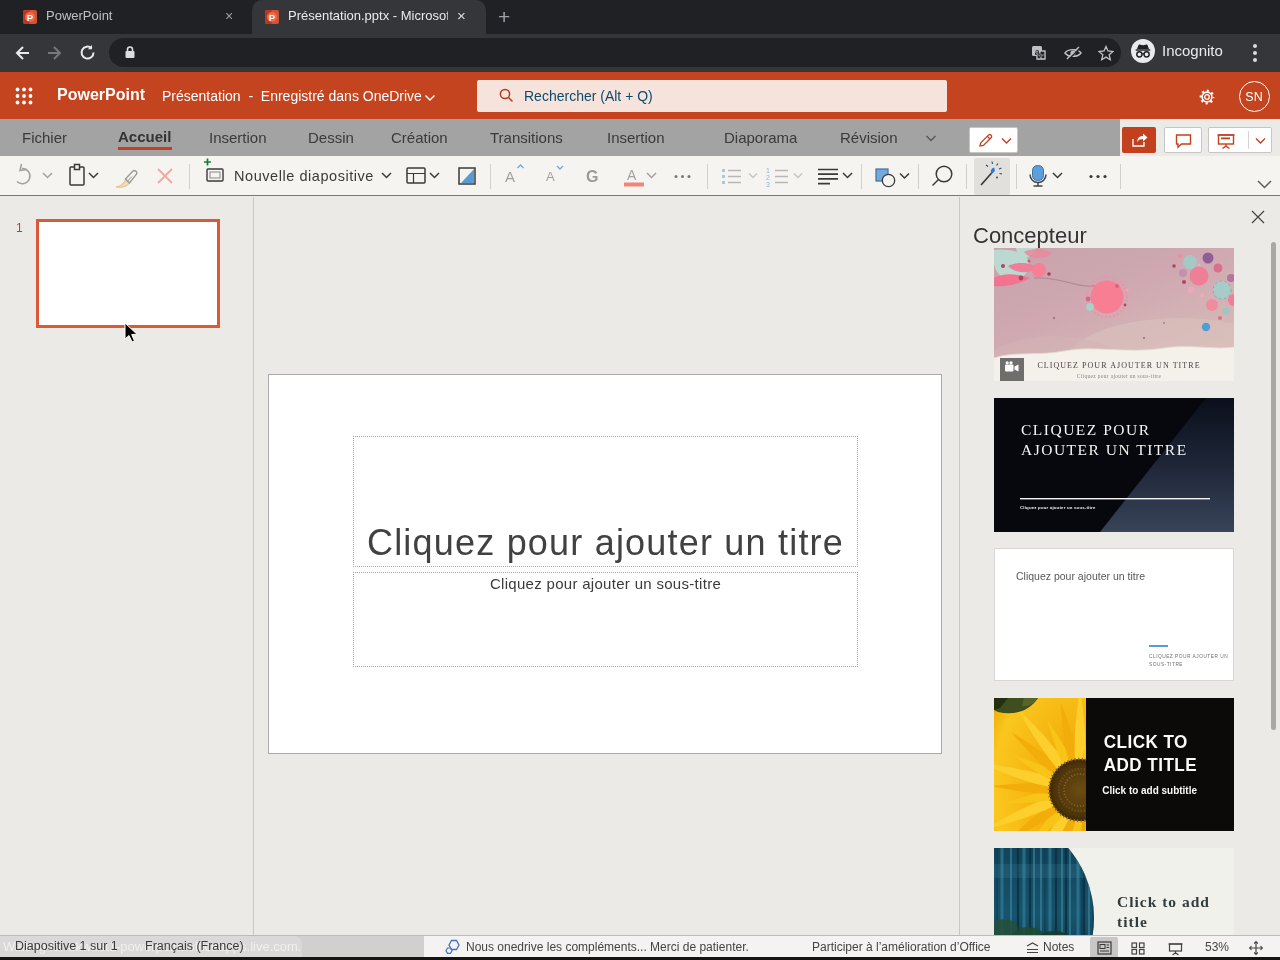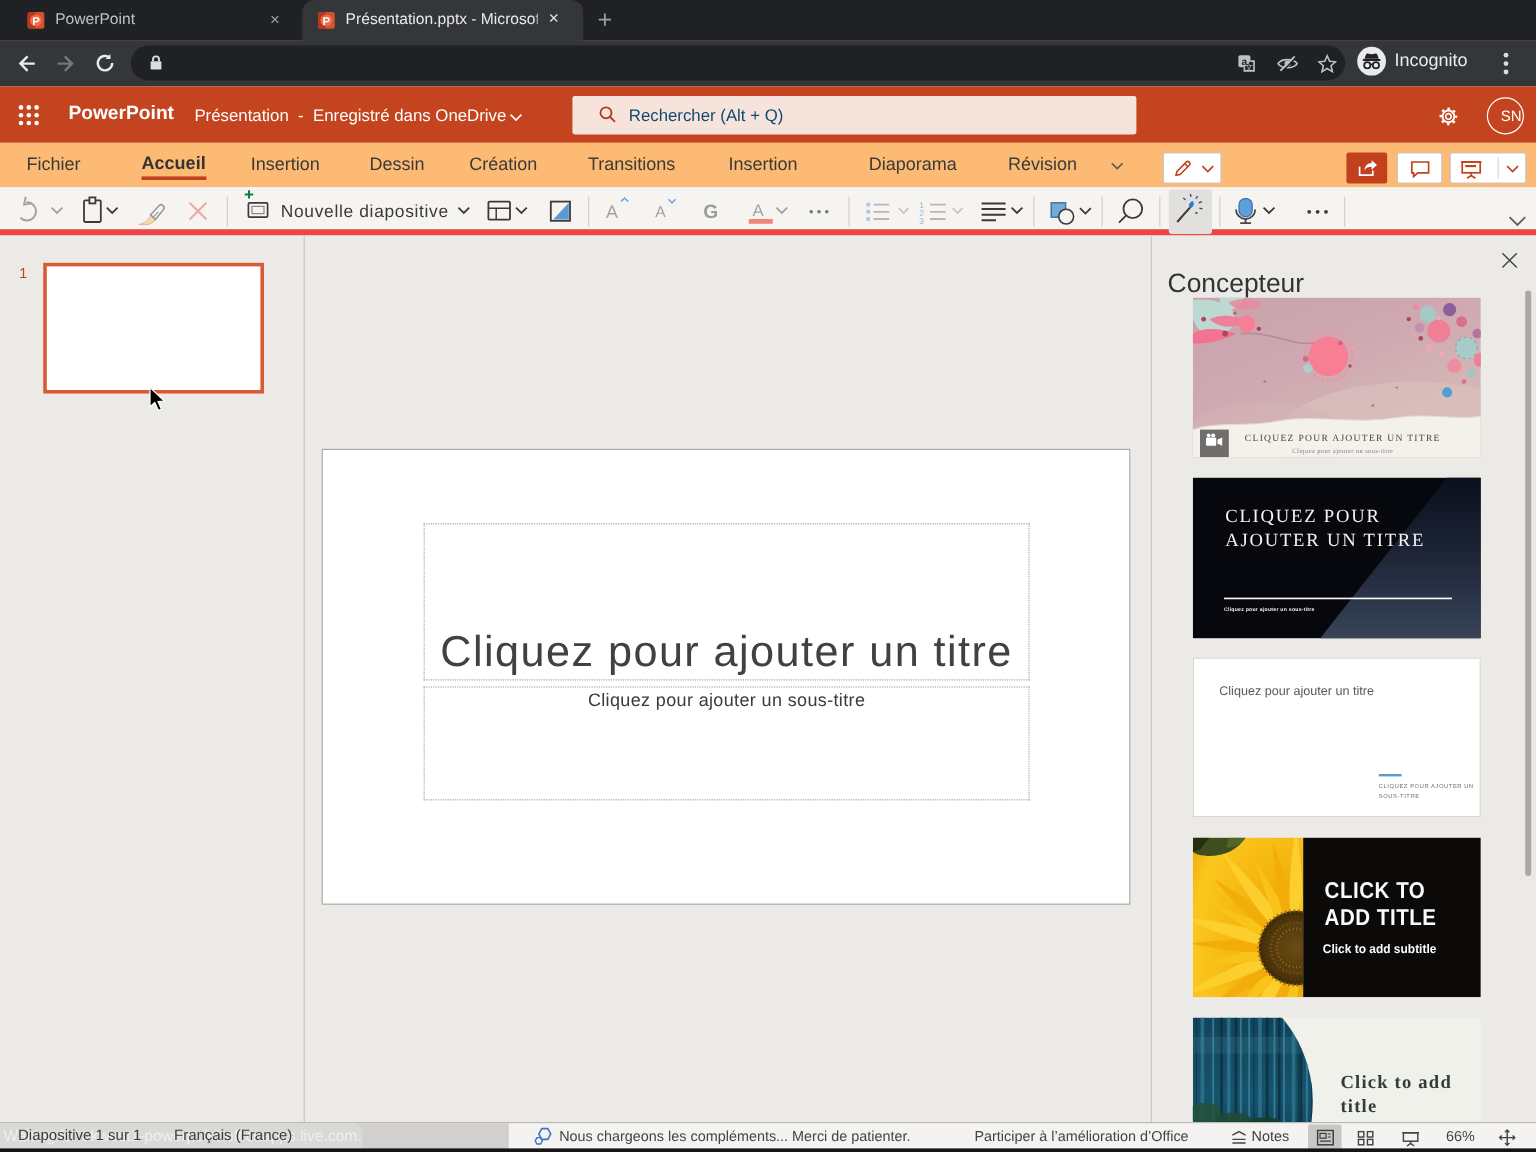--- a/index.html
+++ b/index.html
@@ -122,25 +122,25 @@
       <div class="abs" style="left:47px;top:8px;font-size:14px;color:#0c4a6e;">Rechercher (Alt + Q)</div>
     </div>
     <svg class="abs" style="left:1199px;top:17px" width="16" height="16" viewBox="0 0 16 16">
       <g fill="none" stroke="#fff">
         <circle cx="8" cy="8" r="2.3" stroke-width="1.3"></circle>
         <circle cx="8" cy="8" r="4.9" stroke-width="1.6"></circle>
         <circle cx="8" cy="8" r="6.3" stroke-width="2.2" stroke-dasharray="2.1 2.85" stroke-dashoffset="1"></circle>
       </g>
     </svg>
     <div class="abs" style="left:1239px;top:9px;width:31px;height:31px;border:1.2px solid #fff;border-radius:50%;">
-      <div class="abs" style="left:0;top:8px;width:28px;text-align:right;font-size:12.5px;color:#fff;">SN</div>
+      <div class="abs" style="left:0;top:8px;width:28px;text-align:center;font-size:12.5px;color:#fff;">SN</div>
     </div>
   </div>
 
-  <div class="abs" id="ribtabs" style="left:0;top:119px;width:1280px;height:37px;background:#fdba74;">
+  <div class="abs" id="ribtabs" style="left:0;top:119px;width:1120px;height:37px;background:#a3a3a3;">
     <div class="abs" style="left:22px;top:10px;font-size:15px;color:#3b3a39;">Fichier</div>
     <div class="abs" style="left:118px;top:9px;font-size:15px;font-weight:bold;color:#333;">Accueil</div>
     <div class="abs" style="left:118px;top:28px;width:54px;height:3px;background:#C2401D;"></div>
     <div class="abs" style="left:209px;top:10px;font-size:15px;color:#3b3a39;">Insertion</div>
     <div class="abs" style="left:308px;top:10px;font-size:15px;color:#3b3a39;">Dessin</div>
     <div class="abs" style="left:391px;top:10px;font-size:15px;color:#3b3a39;">Création</div>
     <div class="abs" style="left:490px;top:10px;font-size:15px;color:#3b3a39;">Transitions</div>
     <div class="abs" style="left:607px;top:10px;font-size:15px;color:#3b3a39;">Insertion</div>
     <div class="abs" style="left:724px;top:10px;font-size:15px;color:#3b3a39;">Diaporama</div>
     <div class="abs" style="left:840px;top:10px;font-size:15px;color:#3b3a39;">Révision</div>
@@ -182,21 +182,21 @@
         </g>
         <rect x="4" y="5.5" width="9" height="1.8" fill="#C2401D"></rect>
       </svg>
       <div class="abs" style="left:39px;top:3px;width:1px;height:18px;background:#D8D6D2;"></div>
       <svg class="abs" style="left:46px;top:9px" width="11" height="8" viewBox="0 0 11 8">
           <path d="M1 1.5 L5.5 6 L10 1.5" stroke="#C2401D" stroke-width="1.4" fill="none"></path>
         </svg>
     </div>
   </div>
 
-  <div class="abs" id="toolbar" style="left:0;top:156px;width:1280px;height:40px;background:#F6F4F1;border-bottom:5px solid #ef4444;">
+  <div class="abs" id="toolbar" style="left:0;top:156px;width:1280px;height:40px;background:#F6F4F1;border-bottom:1px solid #ef4444;">
     <div class="abs" style="left:974px;top:2px;width:36px;height:37px;background:#E2E0DD;border-radius:2px;"></div>
     <svg class="abs" style="left:0;top:0" width="1280" height="40" viewBox="0 0 1280 40">
 
       <g stroke="#A3A2A0" fill="none" stroke-width="1.6">
         <path d="M22 12.5 A 7.6 7.6 0 1 1 17 25.5"></path>
         <path d="M26.5 13.5 L20 14.5 L21.5 8"></path>
       </g>
       <path d="M43 17 L47.5 21.5 L52 17" stroke="#A3A2A0" stroke-width="1.5" fill="none"></path>
 
       <g stroke="#3b3a39" fill="none" stroke-width="1.5">
@@ -555,21 +555,21 @@
     <div class="abs" style="left:0;top:0;width:424px;height:22px;background:#D2D0CE;"></div>
     <div class="abs" style="left:0;top:0;width:302px;height:22px;background:#DAD9D7;border-radius:0 8px 0 0;overflow:hidden;">
       <div class="abs" style="left:3px;top:3px;font-size:13px;color:rgba(255,255,255,0.6);white-space:nowrap;">Waiting for ukwest1-powerpoint.officeapps.live.com...</div>
     </div>
     <div class="abs" style="left:15px;top:3px;font-size:12.5px;color:#3a3a38;">Diapositive 1 sur 1</div>
     <div class="abs" style="left:145px;top:3px;font-size:12.5px;color:#3a3a38;">Français (France)</div>
     <svg class="abs" style="left:445px;top:3px" width="16" height="16" viewBox="0 0 16 16">
       <path d="M6.5 1.5 L11.5 1.5 L14 6 L11.5 10.5 L6.5 10.5 L4 6 Z" fill="none" stroke="#4472C4" stroke-width="1.3"></path>
       <path d="M2.5 9 L5.5 9 L7 11.7 L5.5 14.4 L2.5 14.4 L1 11.7 Z" fill="none" stroke="#4472C4" stroke-width="1.2"></path>
     </svg>
-    <div class="abs" style="left:466px;top:4px;font-size:12px;color:#444;">Nous chargeons les compléments... Merci de patienter.</div>
+    <div class="abs" style="left:466px;top:4px;font-size:12px;color:#444;">Nous onedrive les compléments... Merci de patienter.</div>
     <div class="abs" style="left:812px;top:4px;font-size:12px;color:#444;">Participer à l’amélioration d’Office</div>
     <div class="abs" style="left:1043px;top:4px;font-size:12px;color:#404040;">Notes</div>
     <svg class="abs" style="left:1026px;top:6px" width="13" height="12" viewBox="0 0 13 12">
       <path d="M1 4 L6.5 1 L12 4" fill="none" stroke="#444" stroke-width="1.2"></path>
       <path d="M1 7.5 H12 M1 10.5 H12" stroke="#444" stroke-width="1.2"></path>
     </svg>
 
     <div class="abs" style="left:1090px;top:1px;width:28px;height:22px;background:#C9C7C5;border-radius:2px;"></div>
     <svg class="abs" style="left:1097px;top:5px" width="15" height="14" viewBox="0 0 15 14">
       <rect x="1" y="1" width="13" height="12" fill="none" stroke="#3b3a39" stroke-width="1.2"></rect>
@@ -584,21 +584,21 @@
           <rect x="8.5" y="7.5" width="4.5" height="4.5"></rect>
       </g>
     </svg>
     <svg class="abs" style="left:1168px;top:6px" width="15" height="14" viewBox="0 0 15 14">
       <g stroke="#444" stroke-width="1.2" fill="none">
         <rect x="1.5" y="2" width="12" height="7"></rect>
         <path d="M0.5 2 H14.5"></path>
         <path d="M7.5 9 V11 M4.5 13 L7.5 10.8 L10.5 13"></path>
       </g>
     </svg>
-    <div class="abs" style="left:1205px;top:4px;font-size:12px;color:#444;">66%</div>
+    <div class="abs" style="left:1205px;top:4px;font-size:12px;color:#444;">53%</div>
     <svg class="abs" style="left:1248px;top:4px" width="16" height="16" viewBox="0 0 16 16">
       <g stroke="#444" stroke-width="1.2" fill="none">
         <path d="M8 2 V14 M2 8 H14"></path>
         <path d="M6.2 3.5 L8 1.7 L9.8 3.5 M6.2 12.5 L8 14.3 L9.8 12.5 M3.5 6.2 L1.7 8 L3.5 9.8 M12.5 6.2 L14.3 8 L12.5 9.8"></path>
       </g>
     </svg>
   </div>
   <div class="abs" style="left:0;top:957px;width:1280px;height:3px;background:#141414;"></div>
 
 </div>

